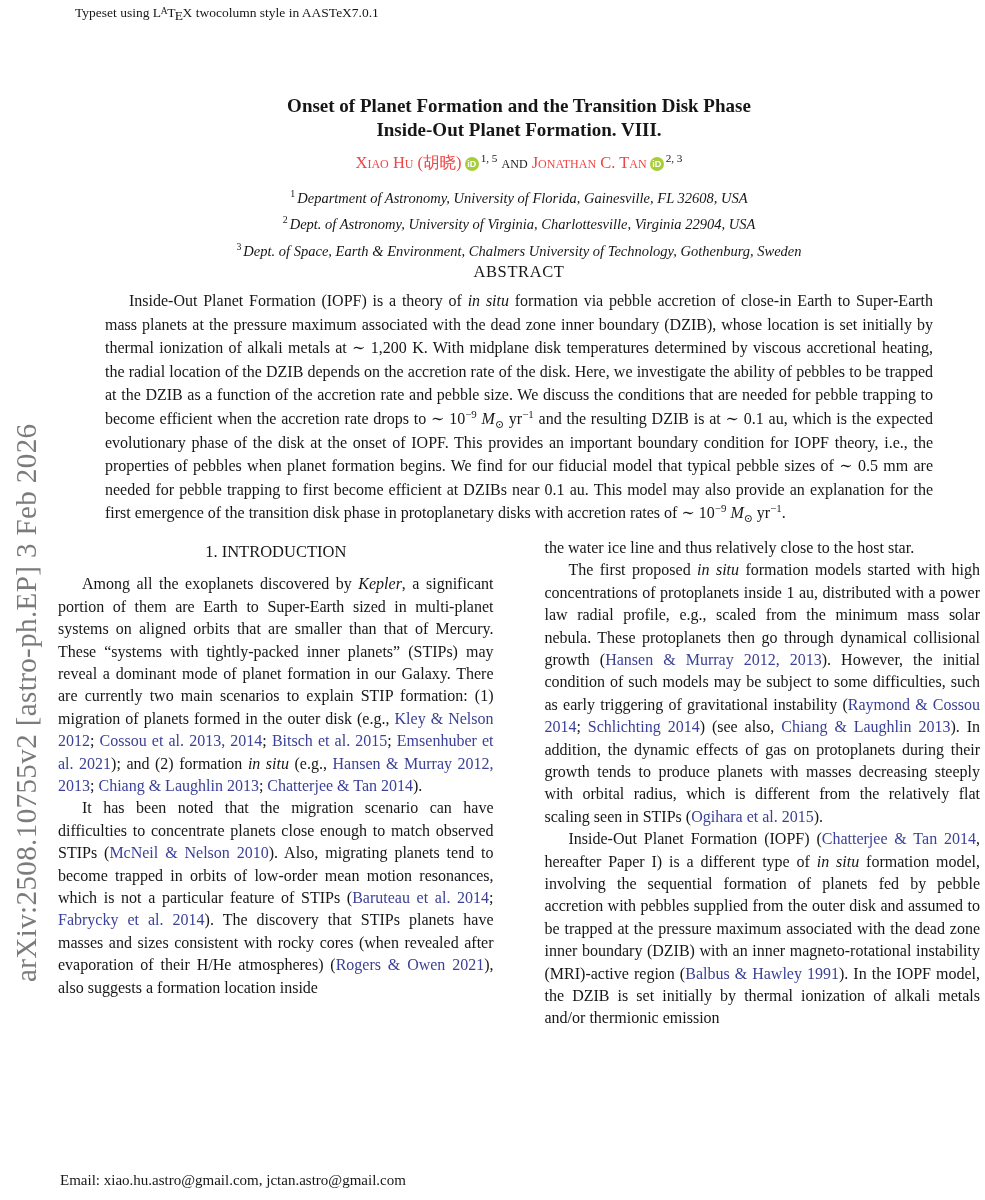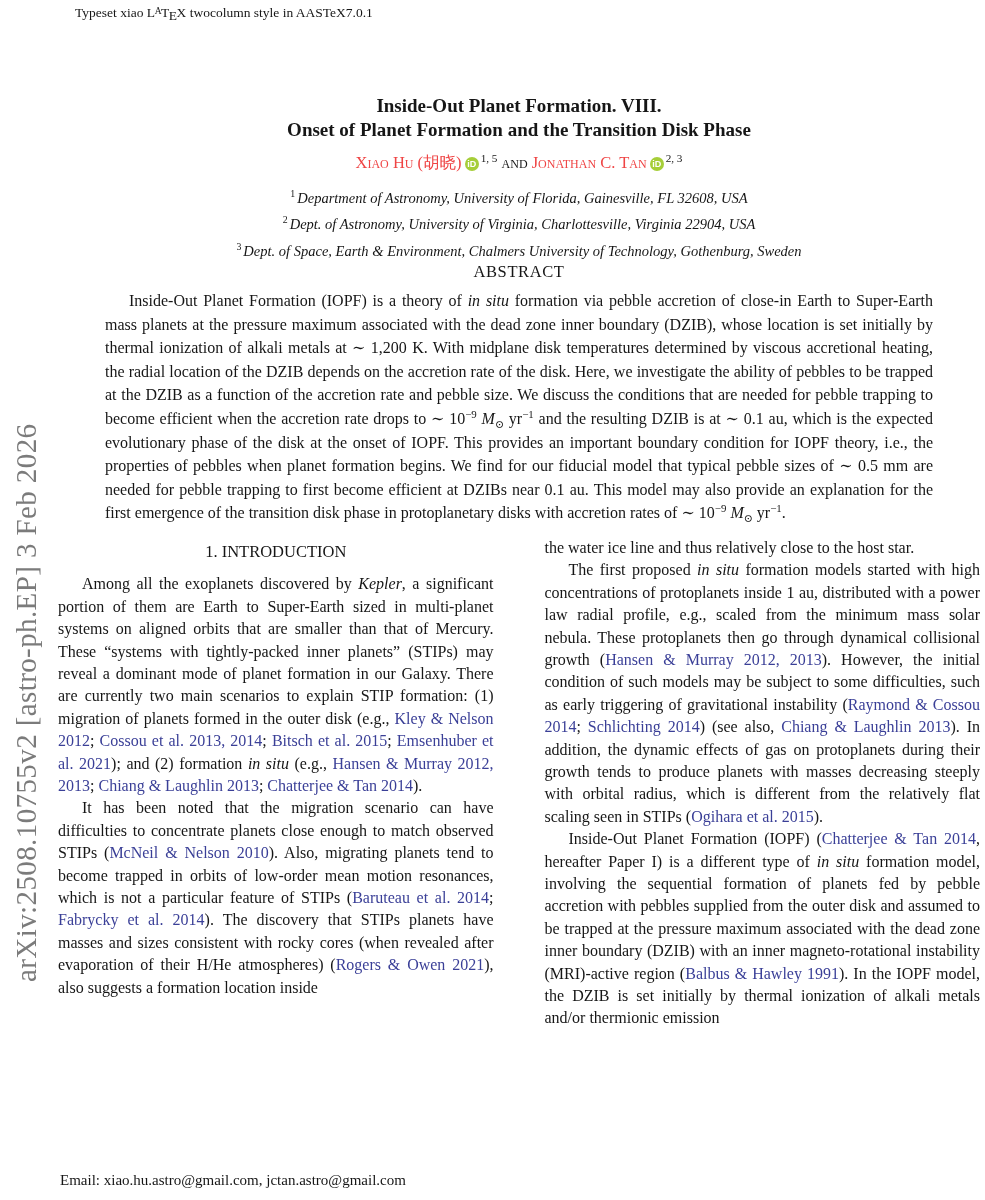--- a/index.html
+++ b/index.html
@@ -50,28 +50,28 @@
   .footnote{position:absolute;left:60px;top:1172px;font-size:15px;}
 </style>
 </head>
 <body>
 
 <div class="page">
 
   <div class="watermark">arXiv:2508.10755v2 [astro-ph.EP]  3 Feb 2026</div>
 
   <div class="preamble">
-    <div><span>Typeset xiao L</span><span class="lx-a">A</span><span>T</span><span class="lx-e">E</span><span>X </span><span class="bold">twocolumn</span><span> style in AASTeX7.0.1</span></div>
+    <div><span>Typeset using L</span><span class="lx-a">A</span><span>T</span><span class="lx-e">E</span><span>X </span><span class="bold">twocolumn</span><span> style in AASTeX7.0.1</span></div>
   </div>
 
   <div class="content">
 
     <h1 class="title">
+      <div>Onset of Planet Formation and the Transition Disk Phase</div>
       <div>Inside-Out Planet Formation. VIII.</div>
-      <div>Onset of Planet Formation and the Transition Disk Phase</div>
     </h1>
 
     <div class="authors"><span class="author">Xiao Hu (胡晓)</span><span class="orcid">iD</span><span class="sup">1, 5</span><span class="and-word"> and </span><span class="author">Jonathan C. Tan</span><span class="orcid">iD</span><span class="sup">2, 3</span></div>
 
     <div class="affils">
       <div><span class="aff-num">1</span><span>Department of Astronomy, University of Florida, Gainesville, FL 32608, USA</span></div>
       <div><span class="aff-num">2</span><span>Dept. of Astronomy, University of Virginia, Charlottesville, Virginia 22904, USA</span></div>
       <div><span class="aff-num">3</span><span>Dept. of Space, Earth &amp; Environment, Chalmers University of Technology, Gothenburg, Sweden</span></div>
     </div>
 

